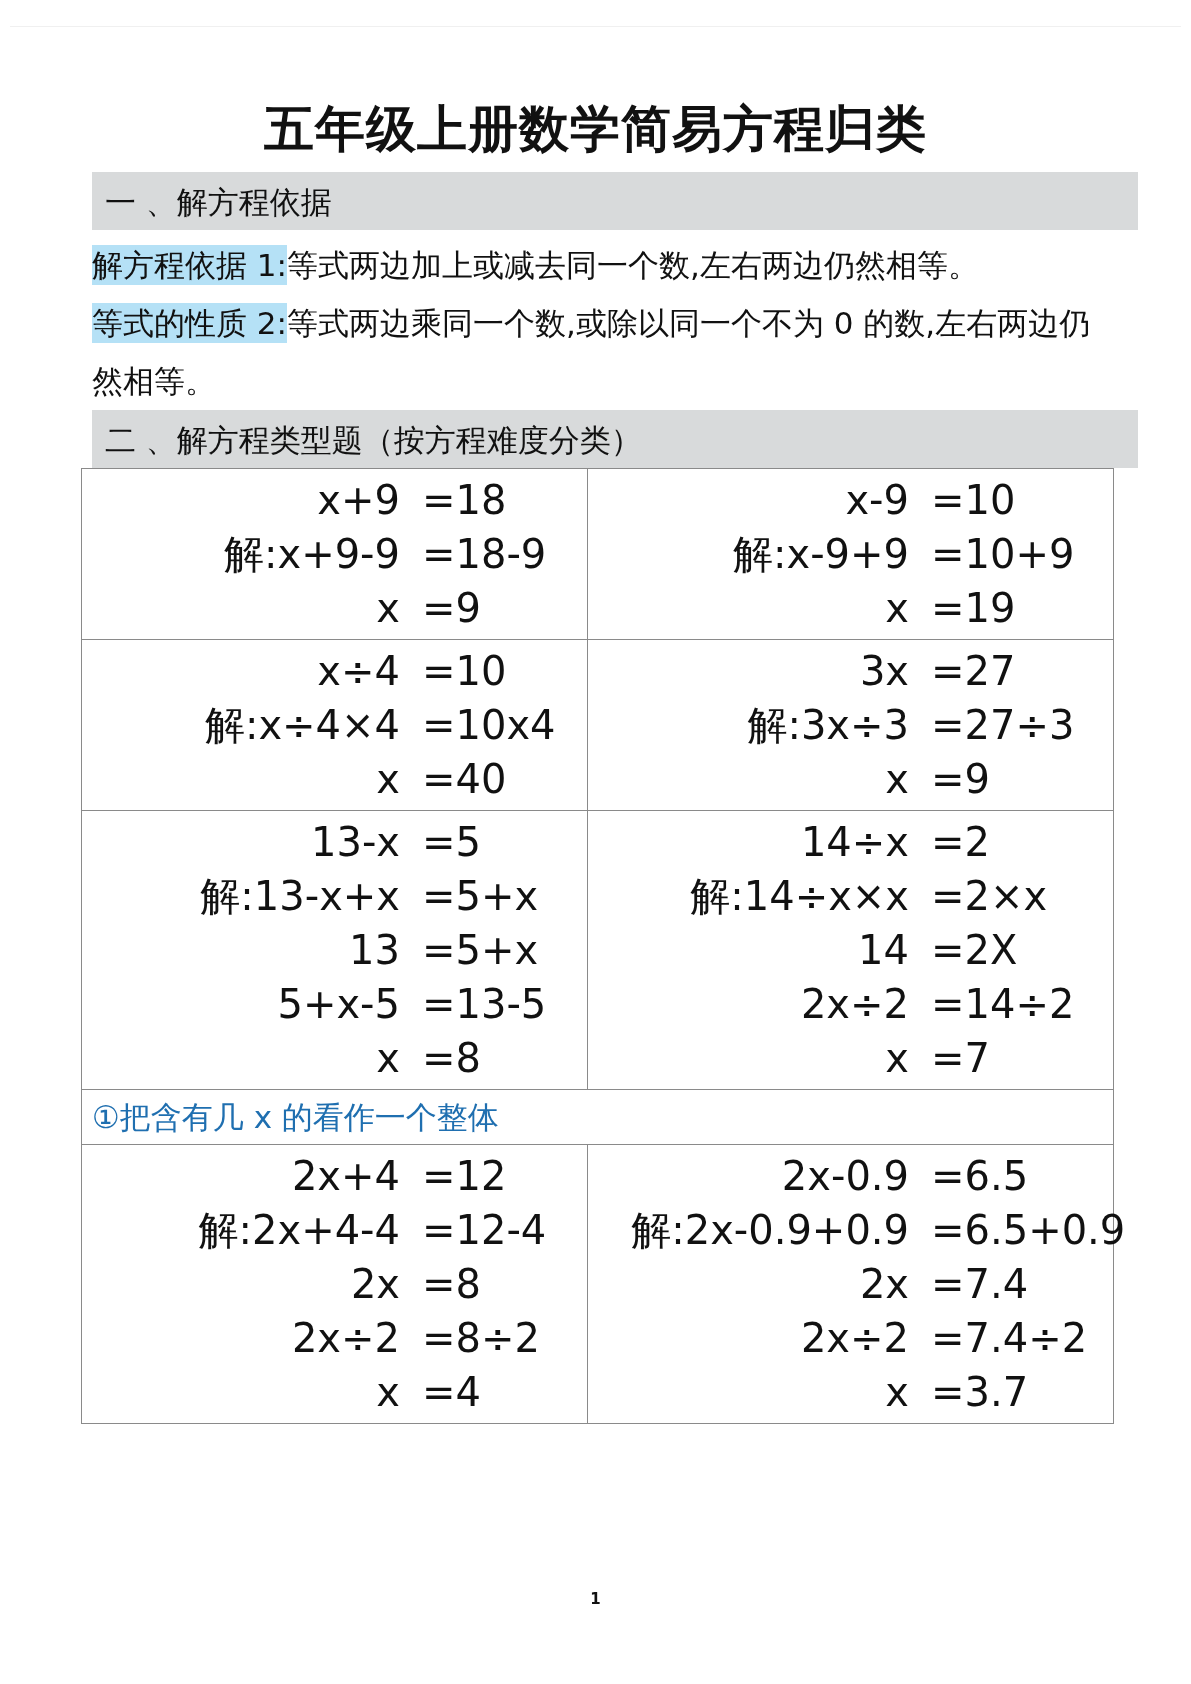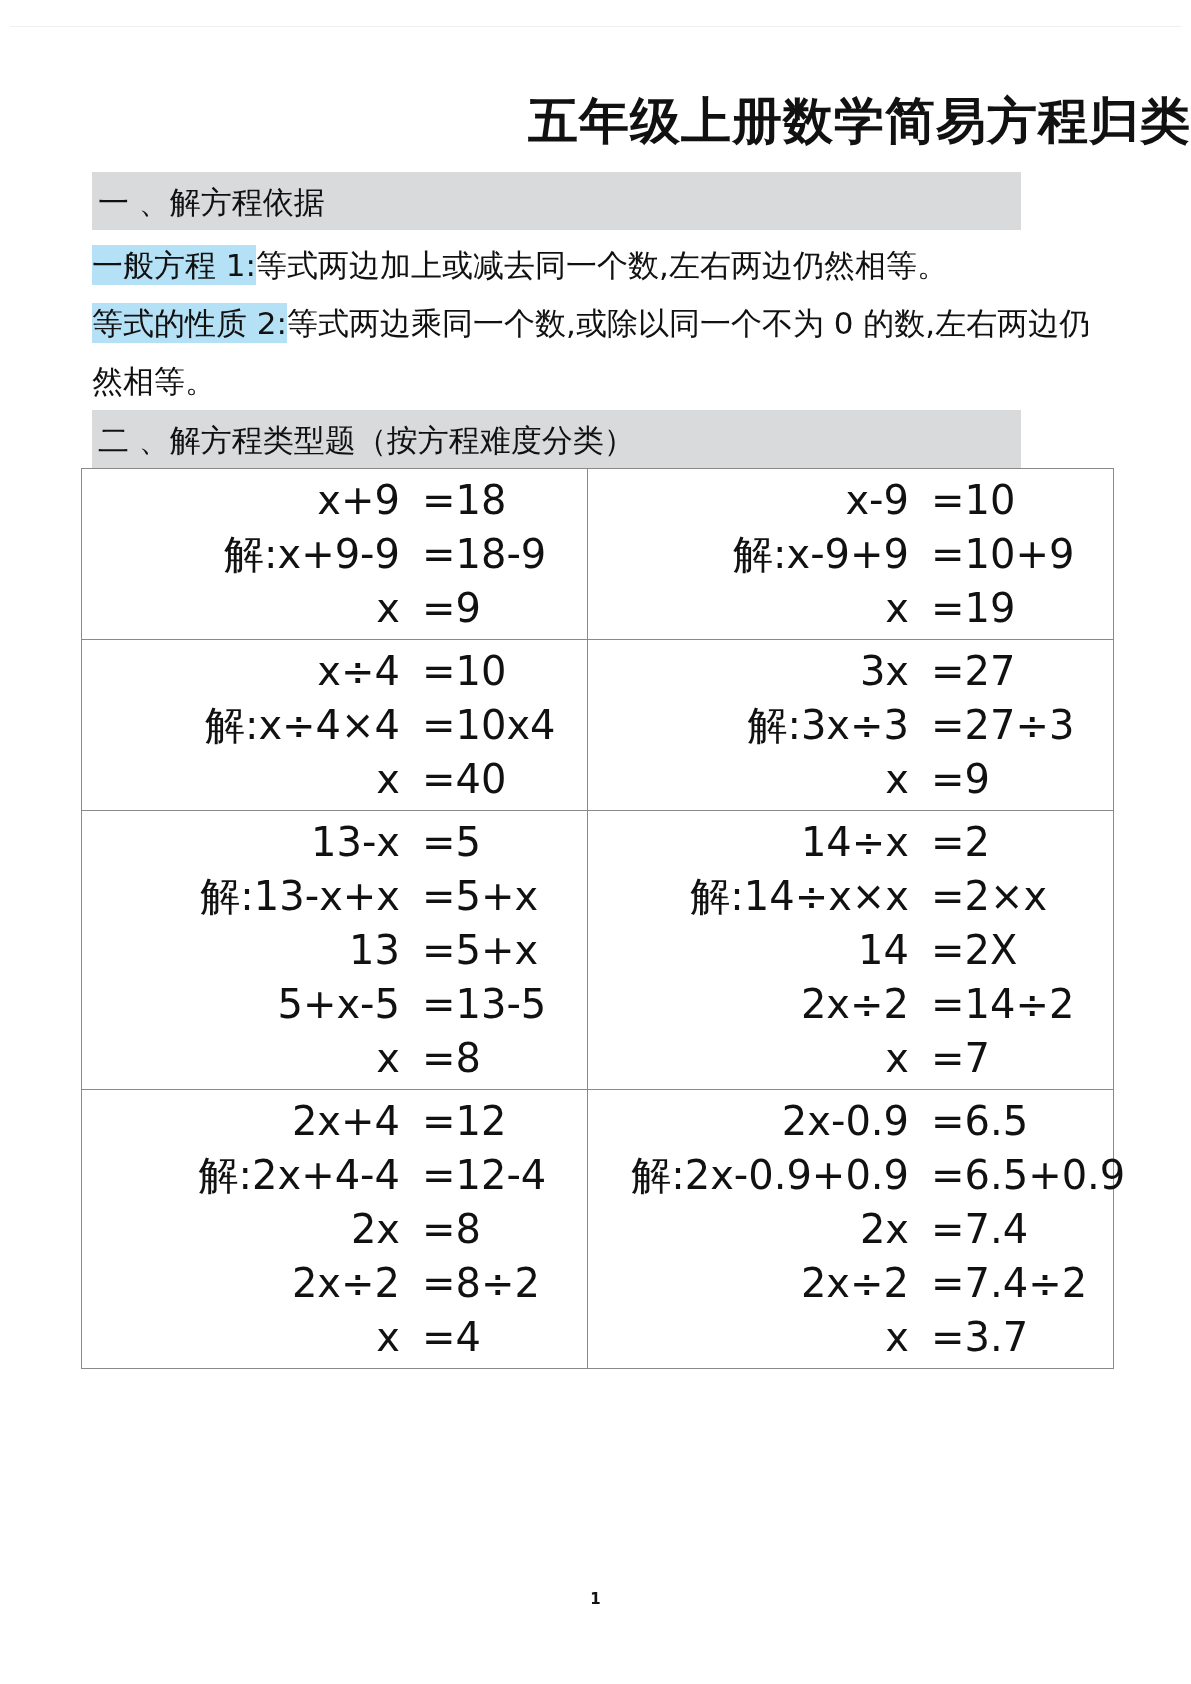--- a/index.html
+++ b/index.html
@@ -2,26 +2,26 @@
 <html><head>
 <meta charset="utf-8">
 <style>
   html, body { margin: 0; padding: 0; background: #ffffff; }
   body {
     width: 1191px; height: 1684px; position: relative; overflow: hidden;
     font-family: "DejaVu Sans", "Liberation Sans", sans-serif; color: #111;
   }
   .topline { position: absolute; left: 10px; right: 10px; top: 26px; height: 1px; background: #f0f0f0; }
   .title {
-    position: absolute; left: 0; right: 0; top: 88px; text-align: right;
+    position: absolute; left: 0; right: 0; top: 96px; text-align: center;
     font-size: 50px; font-weight: bold; letter-spacing: 1px; color: #111;
   }
   .section-bar {
-    position: absolute; left: 92px; width: 929px; height: 58px;
-    background: #d8dadb; font-size: 31px; line-height: 60px; padding-left: 6px;
+    position: absolute; left: 92px; width: 1046px; height: 58px;
+    background: #d8dadb; font-size: 31px; line-height: 60px; padding-left: 13px;
     box-sizing: border-box;
   }
   .para {
     position: absolute; left: 92px; width: 1020px; font-size: 31px; line-height: 58px;
   }
   .hl { background: #b5e1f6; padding: 2px 0; }
   table.eq {
     position: absolute; left: 81px; top: 468px; width: 1032px;
     border-collapse: collapse; table-layout: fixed;
   }
@@ -42,21 +42,21 @@
 </head>
 <body>
 
 <div class="topline"></div>
 
 <div class="title">五年级上册数学简易方程归类</div>
 
 <div class="section-bar" style="top:172px;">一 、解方程依据</div>
 
 <div class="para" style="top:236px;">
-  <span class="hl">一般方程 1:</span><span>等式两边加上或减去同一个数,左右两边仍然相等。</span>
+  <span class="hl">解方程依据 1:</span><span>等式两边加上或减去同一个数,左右两边仍然相等。</span>
 </div>
 <div class="para" style="top:294px; width:1015px;">
   <span class="hl">等式的性质 2:</span><span>等式两边乘同一个数,或除以同一个不为 0 的数,左右两边仍然相等。</span>
 </div>
 
 <div class="section-bar" style="top:410px;">二 、解方程类型题（按方程难度分类）</div>
 
 <table class="eq" id="eqtable">
   <colgroup>
       <col style="width:506px">
@@ -163,20 +163,23 @@
             <span class="lhs">2x÷2</span>
             <span class="rhs">=14÷2</span>
           </div>
           <div class="row-eq">
             <span class="lhs">x</span>
             <span class="rhs">=7</span>
           </div>
         </td>
       </tr>
       <tr>
+        <td colspan="2" class="sub">①把含有几 x 的看作一个整体</td>
+      </tr>
+      <tr>
         <td class="cell left-col">
           <div class="row-eq">
             <span class="lhs">2x+4</span>
             <span class="rhs">=12</span>
           </div>
           <div class="row-eq">
             <span class="lhs">解:2x+4-4</span>
             <span class="rhs">=12-4</span>
           </div>
           <div class="row-eq">

